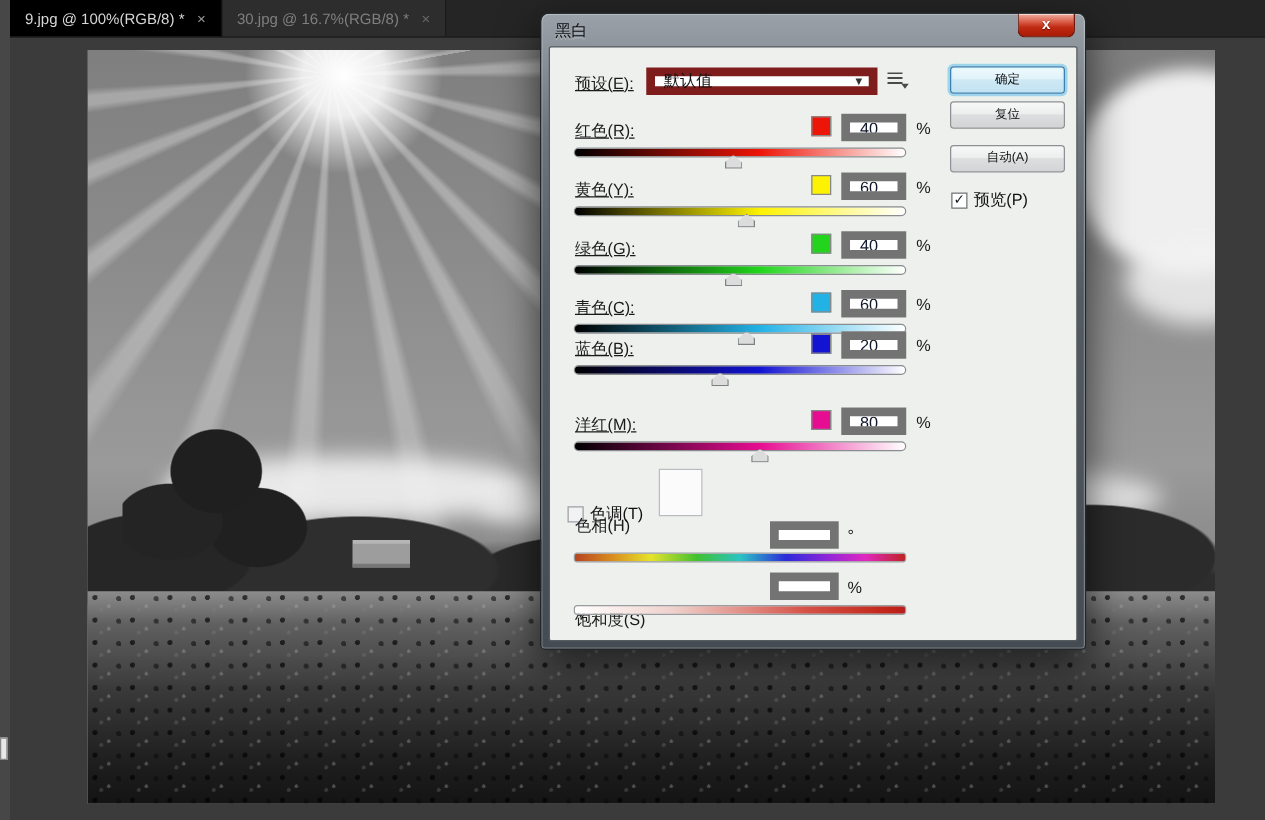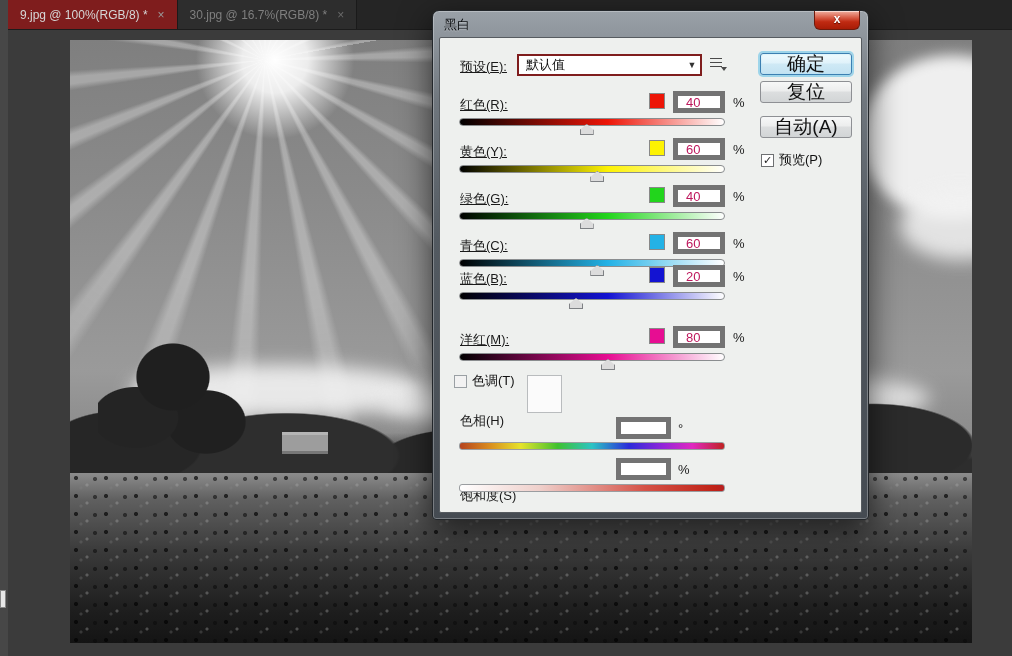--- a/index.html
+++ b/index.html
@@ -9,21 +9,21 @@
 
   
   .left-strip { position:absolute; left:0; top:0; width:8px; height:656px; background:#474747; z-index:3; }
   .left-chip  { position:absolute; left:0; top:590px; width:6px; height:18px; background:#e8e8e8; border:1px solid #888; }
 
   
   .tabbar { position:absolute; left:8px; top:0; right:0; height:30px; background:#252525;
             display:flex; align-items:stretch; z-index:2; border-bottom:1px solid #1c1c1c;}
   .tab { display:flex; align-items:center; gap:10px; padding:0 12px; font-size:12px;
          border-right:1px solid #1a1a1a; cursor:default; }
-  .tab.active { background:#7f1d1d; color:#d6d6d6; }
+  .tab.active { background:#000000; color:#d6d6d6; }
   .tab.inactive { background:#2d2d2d; color:#7f7f7f; }
   .tab .x { font-size:12px; color:#9a9a9a; }
   .tab.inactive .x { color:#6a6a6a; }
 
   
   .canvas { position:absolute; left:8px; top:30px; right:0; bottom:0; background:#3b3b3b; }
   .photo { position:absolute; left:62px; top:10px; width:902px; height:603px; overflow:hidden;
            background:linear-gradient(180deg,#7f7f7f 0%,#8a8a8a 25%,#9a9a9a 55%,#909090 62%,#888 70%); }
   .rays { position:absolute; inset:0;
           background:repeating-conic-gradient(from 80deg at 195px 20px,
@@ -75,45 +75,45 @@
                border:1px solid #6e1a0c; border-top:none; border-radius:0 0 6px 6px;
                color:#fff; font-size:12px; font-weight:bold; text-align:center; line-height:17px;
                box-shadow:inset 0 1px 0 rgba(255,255,255,.55); cursor:pointer; text-shadow:0 1px 1px #5e0f04;}
   .dlg-client { position:absolute; left:6px; top:26px; right:6px; bottom:6px;
                 background:#eef0ee; border:1px solid #565b60; border-radius:2px; font-size:13px; color:#111; }
 
   .lbl { position:absolute; font-size:13px; color:#1a1a1a; white-space:nowrap; }
   .lbl u { text-decoration:underline; }
 
   .dropdown { position:absolute; left:77px; top:16px; width:185px; height:22px; background:#fff;
-              border:2px solid #7f1d1d; display:flex; align-items:center; cursor:default; }
+              border:7px solid #7f1d1d; display:flex; align-items:center; cursor:default; }
   .dropdown .dd-value { flex:1; padding-left:7px; font-size:13px; }
   .dropdown .dd-arrow { width:16px; text-align:center; font-size:9px; color:#333; }
   .preset-menu-btn { position:absolute; left:270px; top:19px; width:16px; height:14px; cursor:pointer; }
   .preset-menu-btn .lines { position:absolute; left:0; top:1px; width:12px; height:10px;
        background:repeating-linear-gradient(#4a4a4a 0 1.5px, transparent 1.5px 4px); }
   .preset-menu-btn .tri { position:absolute; right:-1px; bottom:0; width:0; height:0;
        border-left:3px solid transparent; border-right:3px solid transparent; border-top:4px solid #4a4a4a; }
 
   .btn { position:absolute; left:320px; width:92px; height:22px; text-align:center; line-height:20px;
-         font-size:19px; color:#111; cursor:pointer; border:1px solid #8e9094; border-radius:3px;
+         font-size:10px; color:#111; cursor:pointer; border:1px solid #8e9094; border-radius:3px;
          background:linear-gradient(180deg,#f7f8f8 0%, #eceded 45%, #dcdedf 50%, #d2d5d6 100%); }
   .btn.ok { border:1px solid #3c7fb1; box-shadow:0 0 0 2px #9ed5ea, inset 0 0 2px #b8e4f2;
             background:linear-gradient(180deg,#f0fbfe 0%, #e0f2fa 45%, #cfe9f5 50%, #c2e2f2 100%); }
 
   .checkline { position:absolute; display:flex; align-items:center; gap:5px; cursor:pointer; }
   .cbox { width:13px; height:13px; background:#fff; border:1px solid #6e7072; font-size:11px;
           line-height:11px; text-align:center; color:#1c1c1c; }
   .cbox.empty { background:#f2f2f2; border-color:#9aa0a4; }
 
   .srow { position:absolute; left:0; width:100%; height:47px; }
   .srow .s-label { position:absolute; left:20px; top:5px;text-decoration:underline; }
   .srow .s-swatch { position:absolute; left:209px; top:2px; width:16px; height:16px; border:1px solid #888; }
-  .num-input { position:absolute; background:#fff; border:5px solid #737373; font-size:13px;
-               padding-left:8px; font-family:"Liberation Sans","DejaVu Sans",sans-serif; color:#be185d; }
+  .num-input { position:absolute; background:#fff; border:7px solid #737373; font-size:13px;
+               padding-left:8px; font-family:"Liberation Sans","DejaVu Sans",sans-serif; color:#0f172a; }
   .srow .s-input { left:233px; top:0; width:52px; height:22px; }
   .srow .s-unit { position:absolute; left:293px; top:4px; }
   .srow .s-trackwrap { position:absolute; left:19px; top:24px; width:266px; height:20px; }
   .srow .s-track { position:absolute; left:0; top:3px; width:266px; height:8px; border-radius:4px;
                    border:1px solid #8a8d8f; }
   .srow .s-thumb { position:absolute; top:9px; width:14px; height:11px; background:#dcdcdc;
                    border:1px solid #7e8184;
                    clip-path:polygon(50% 0, 100% 55%, 100% 100%, 0 100%, 0 55%); cursor:pointer; }
 
   .tint-swatch { position:absolute; left:87px; top:337px; width:35px; height:38px;
@@ -244,21 +244,21 @@
     <span class="s-swatch" style="background: rgb(231, 13, 146);"></span>
     <input class="num-input s-input" value="80" style="">
     <span class="lbl s-unit">%</span>
     <div class="s-trackwrap">
       <div class="s-track" style="background: linear-gradient(to right, rgb(0, 0, 0) 0%, rgb(231, 13, 146) 56%, rgb(255, 255, 255) 100%);"></div>
       <div class="s-thumb" style="left: calc(56% - 7px);"></div>
     </div>
   </div>
         </div>
 
-      <div class="checkline" style="left:14px; top:334px;">
+      <div class="checkline" style="left:14px; top:364px;">
         <span class="cbox empty"></span>
         <span>色调(T)</span>
       </div>
       <div class="tint-swatch"></div>
 
       <div class="lbl" style="left:20px; top:374px;">色相(H)</div>
       <input class="num-input hue-input" value="" style="">
       <div class="lbl" style="left:238px; top:383px;">°</div>
       <div class="bar hue-bar"></div>
 

